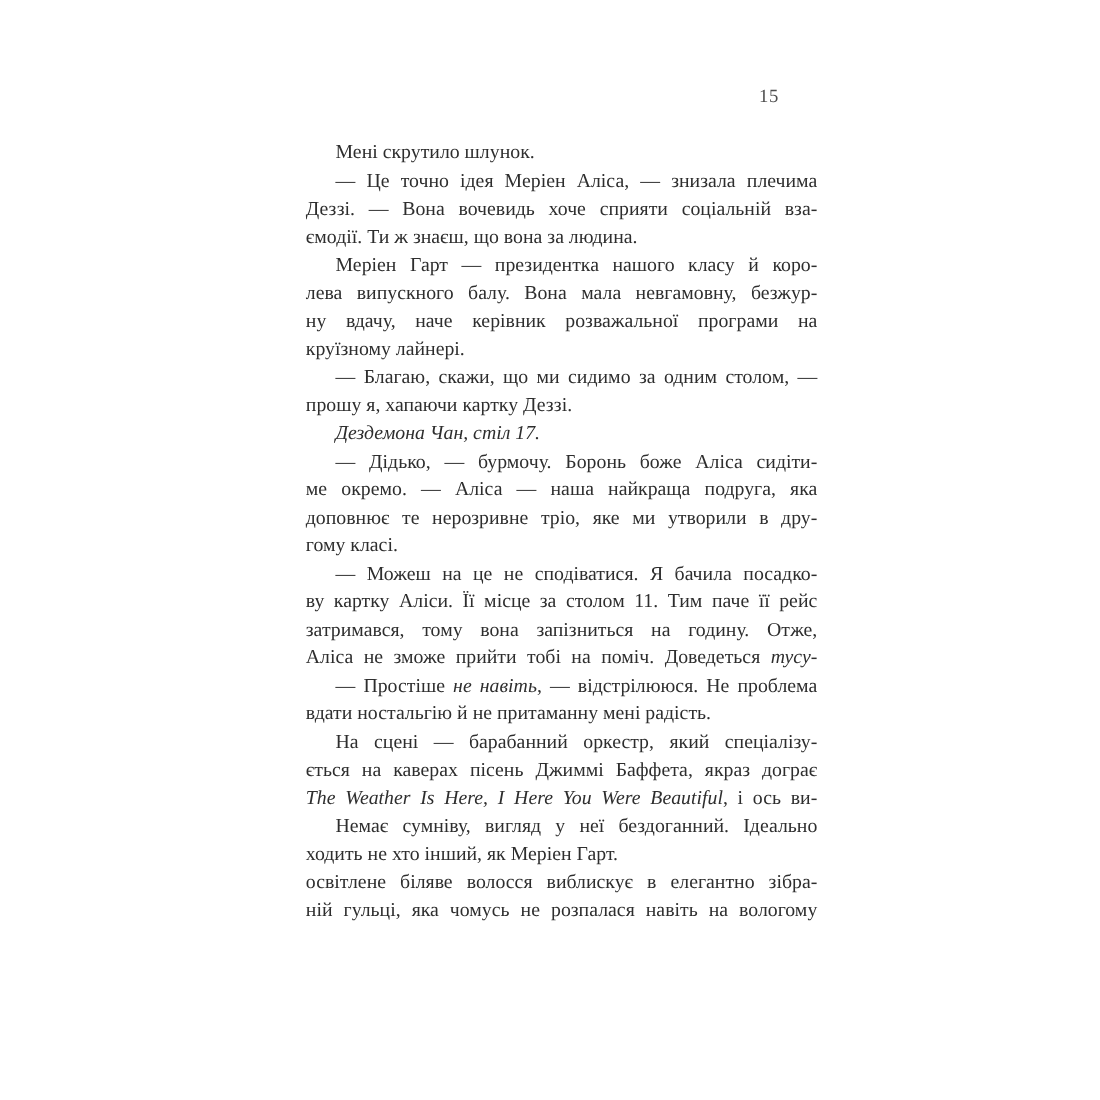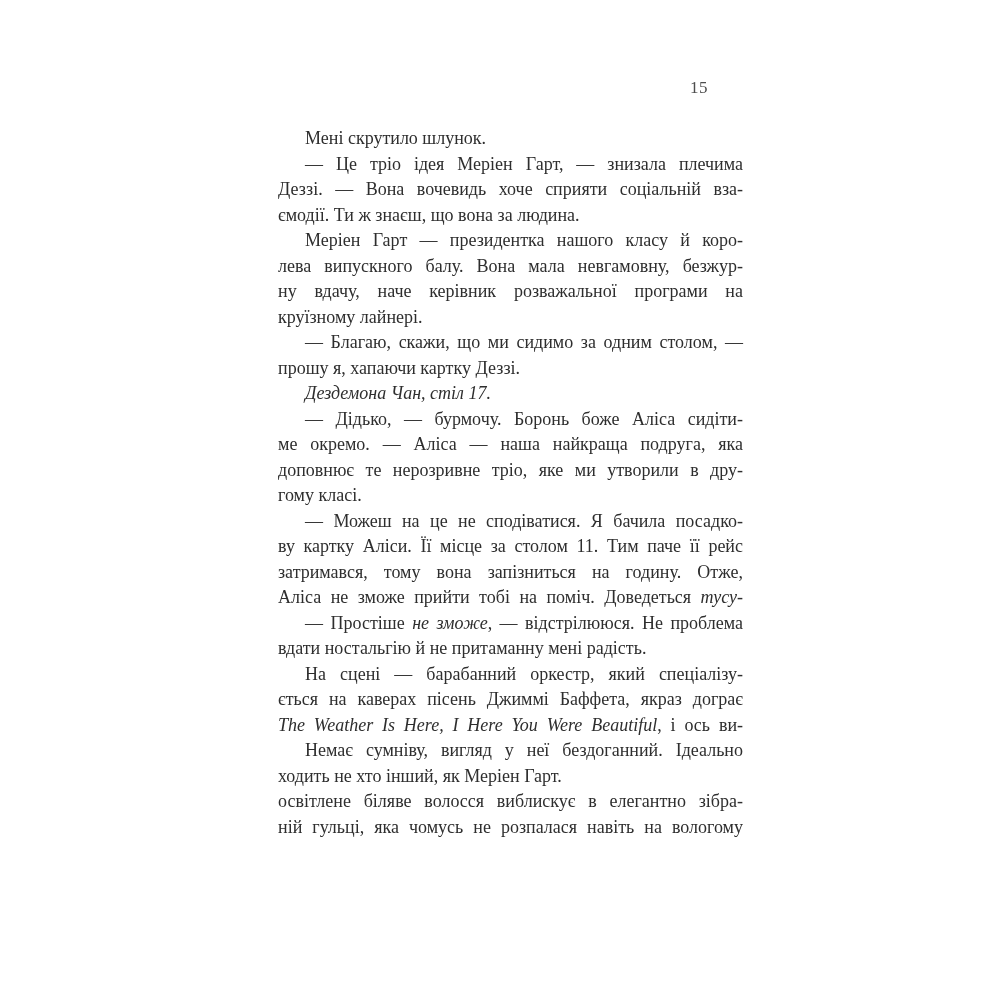--- a/index.html
+++ b/index.html
@@ -59,39 +59,39 @@
   }
 </style>
 </head>
 <body>
 
 <div class="book-page">
   <div class="content-col">
     <div class="page-number">15</div>
     <div class="text-block">
         <div class="line first plast"><span>Мені скрутило шлунок.</span></div>
-        <div class="line first"><span>— Це тріо ідея Меріен Гарт, — знизала плечима</span></div>
+        <div class="line first"><span>— Це точно ідея Меріен Аліса, — знизала плечима</span></div>
         <div class="line"><span>Деззі. — Вона вочевидь хоче сприяти соціальній вза-</span></div>
         <div class="line plast"><span>ємодії. Ти ж знаєш, що вона за людина.</span></div>
         <div class="line first"><span>Меріен Гарт — президентка нашого класу й коро-</span></div>
         <div class="line"><span>лева випускного балу. Вона мала невгамовну, безжур-</span></div>
         <div class="line"><span>ну вдачу, наче керівник розважальної програми на</span></div>
         <div class="line plast"><span>круїзному лайнері.</span></div>
         <div class="line first"><span>— Благаю, скажи, що ми сидимо за одним столом, —</span></div>
         <div class="line plast"><span>прошу я, хапаючи картку Деззі.</span></div>
         <div class="line first plast"><span class="italic">Дездемона Чан, стіл 17.</span></div>
         <div class="line first"><span>— Дідько, — бурмочу. Боронь боже Аліса сидіти-</span></div>
         <div class="line"><span>ме окремо. — Аліса — наша найкраща подруга, яка</span></div>
         <div class="line"><span>доповнює те нерозривне тріо, яке ми утворили в дру-</span></div>
         <div class="line plast"><span>гому класі.</span></div>
         <div class="line first"><span>— Можеш на це не сподіватися. Я бачила посадко-</span></div>
         <div class="line"><span>ву картку Аліси. Її місце за столом 11. Тим паче її рейс</span></div>
         <div class="line"><span>затримався, тому вона запізниться на годину. Отже,</span></div>
         <div class="line"><span>Аліса не зможе прийти тобі на поміч. Доведеться </span><span class="italic">тусу-</span></div>
-        <div class="line first"><span>— Простіше </span><span class="italic">не зможе</span><span>, — відстрілююся. Не проблема</span></div>
+        <div class="line first"><span>— Простіше </span><span class="italic">не навіть</span><span>, — відстрілююся. Не проблема</span></div>
         <div class="line plast"><span>вдати ностальгію й не притаманну мені радість.</span></div>
         <div class="line first"><span>На сцені — барабанний оркестр, який спеціалізу-</span></div>
         <div class="line"><span>ється на каверах пісень Джиммі Баффета, якраз дограє</span></div>
         <div class="line"><span class="italic">The Weather Is Here, I Here You Were Beautiful</span><span>, і ось ви-</span></div>
         <div class="line first"><span>Немає сумніву, вигляд у неї бездоганний. Ідеально</span></div>
         <div class="line plast"><span>ходить не хто інший, як Меріен Гарт.</span></div>
         <div class="line"><span>освітлене біляве волосся виблискує в елегантно зібра-</span></div>
         <div class="line"><span>ній гульці, яка чомусь не розпалася навіть на вологому</span></div>
       </div>
   </div>

